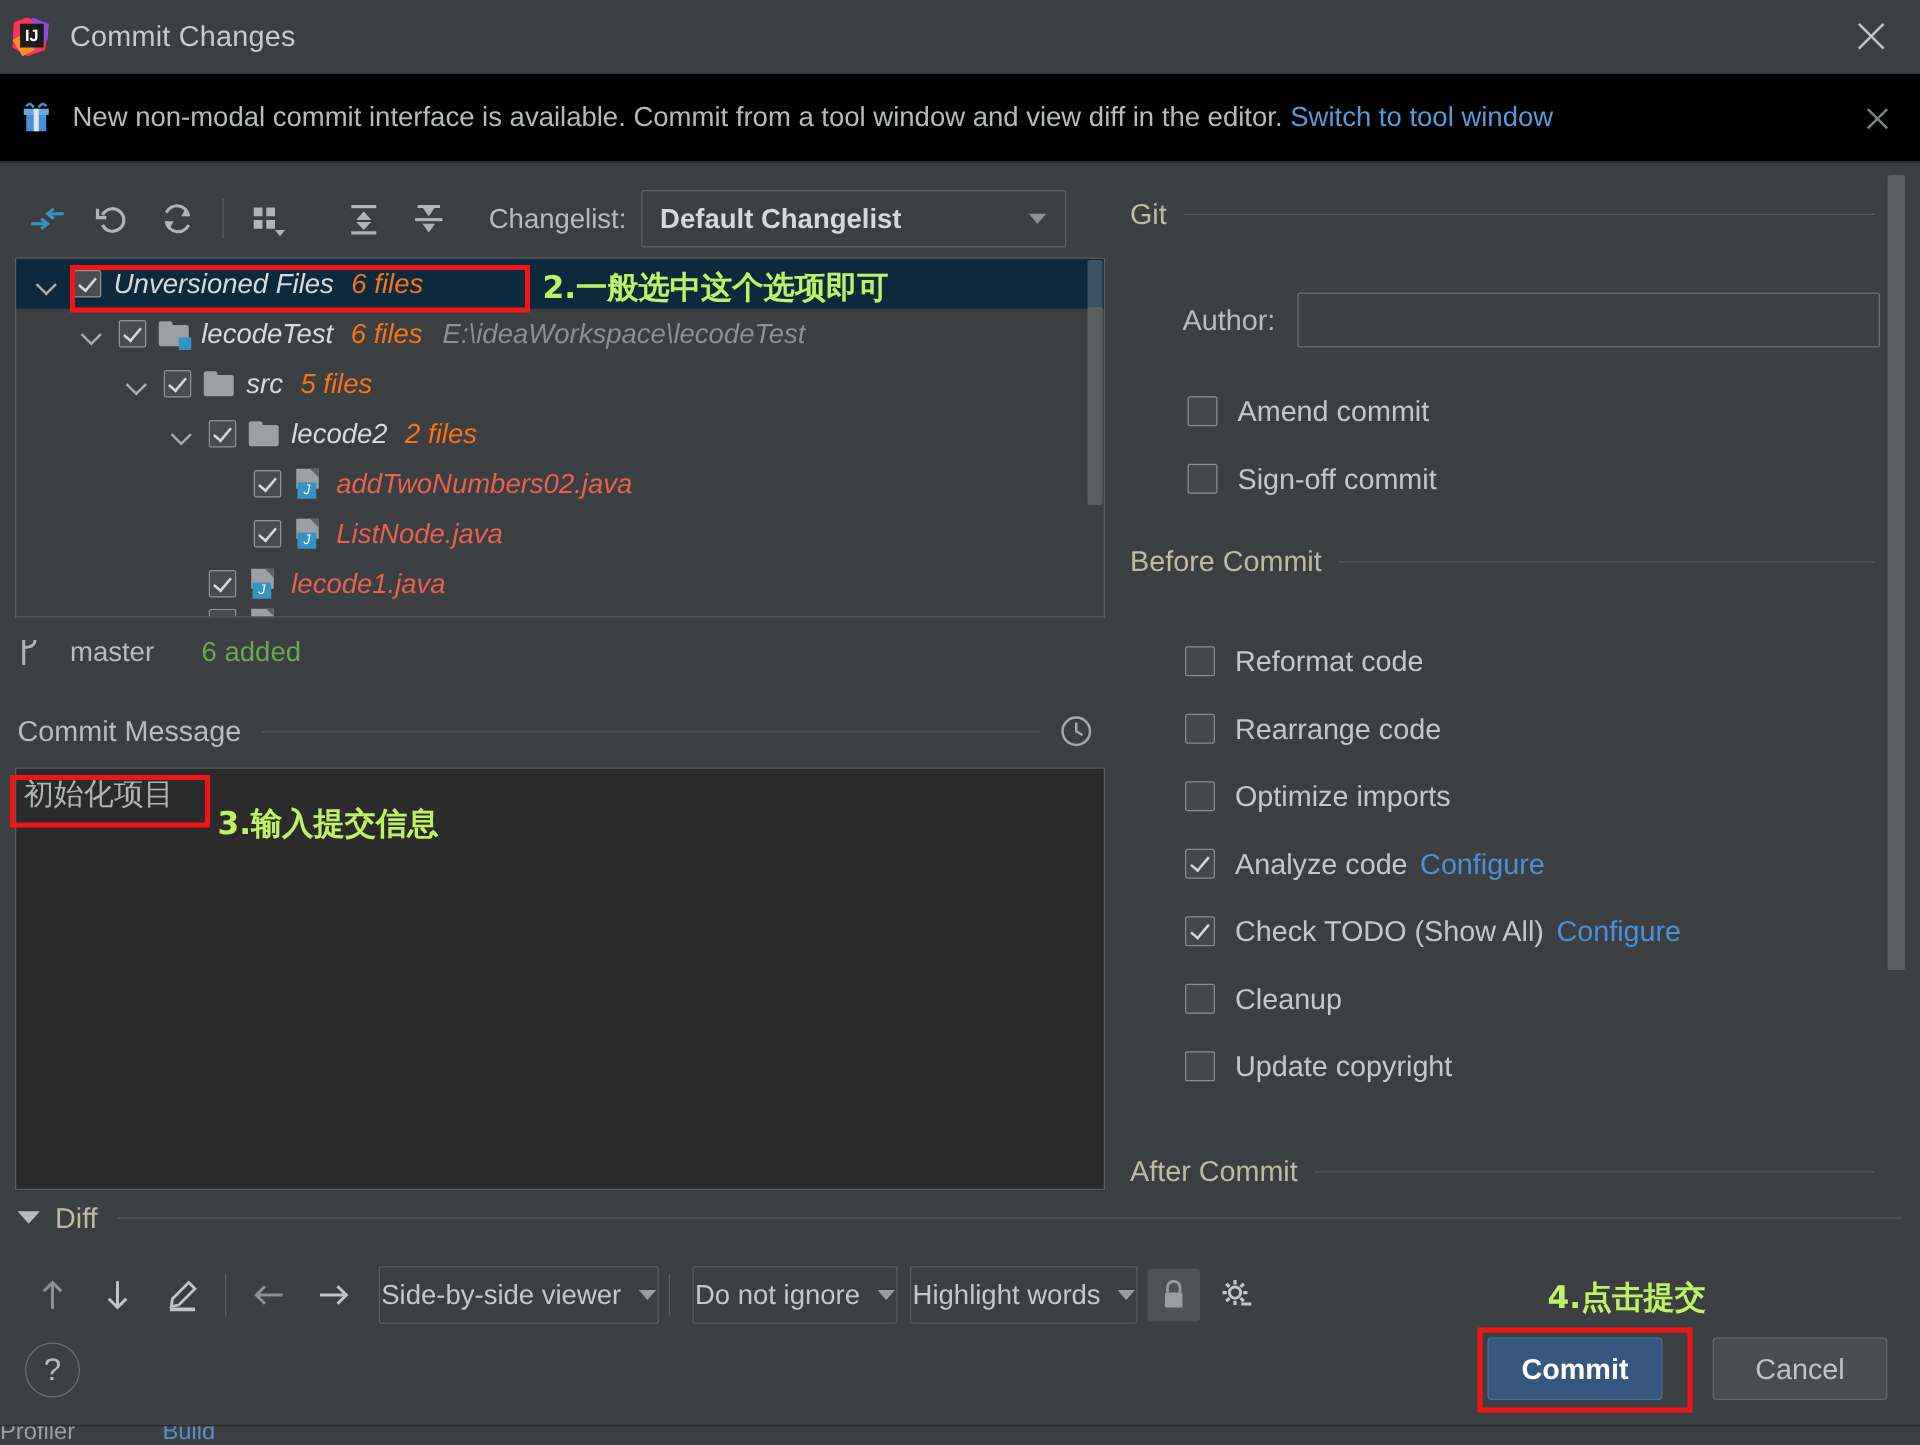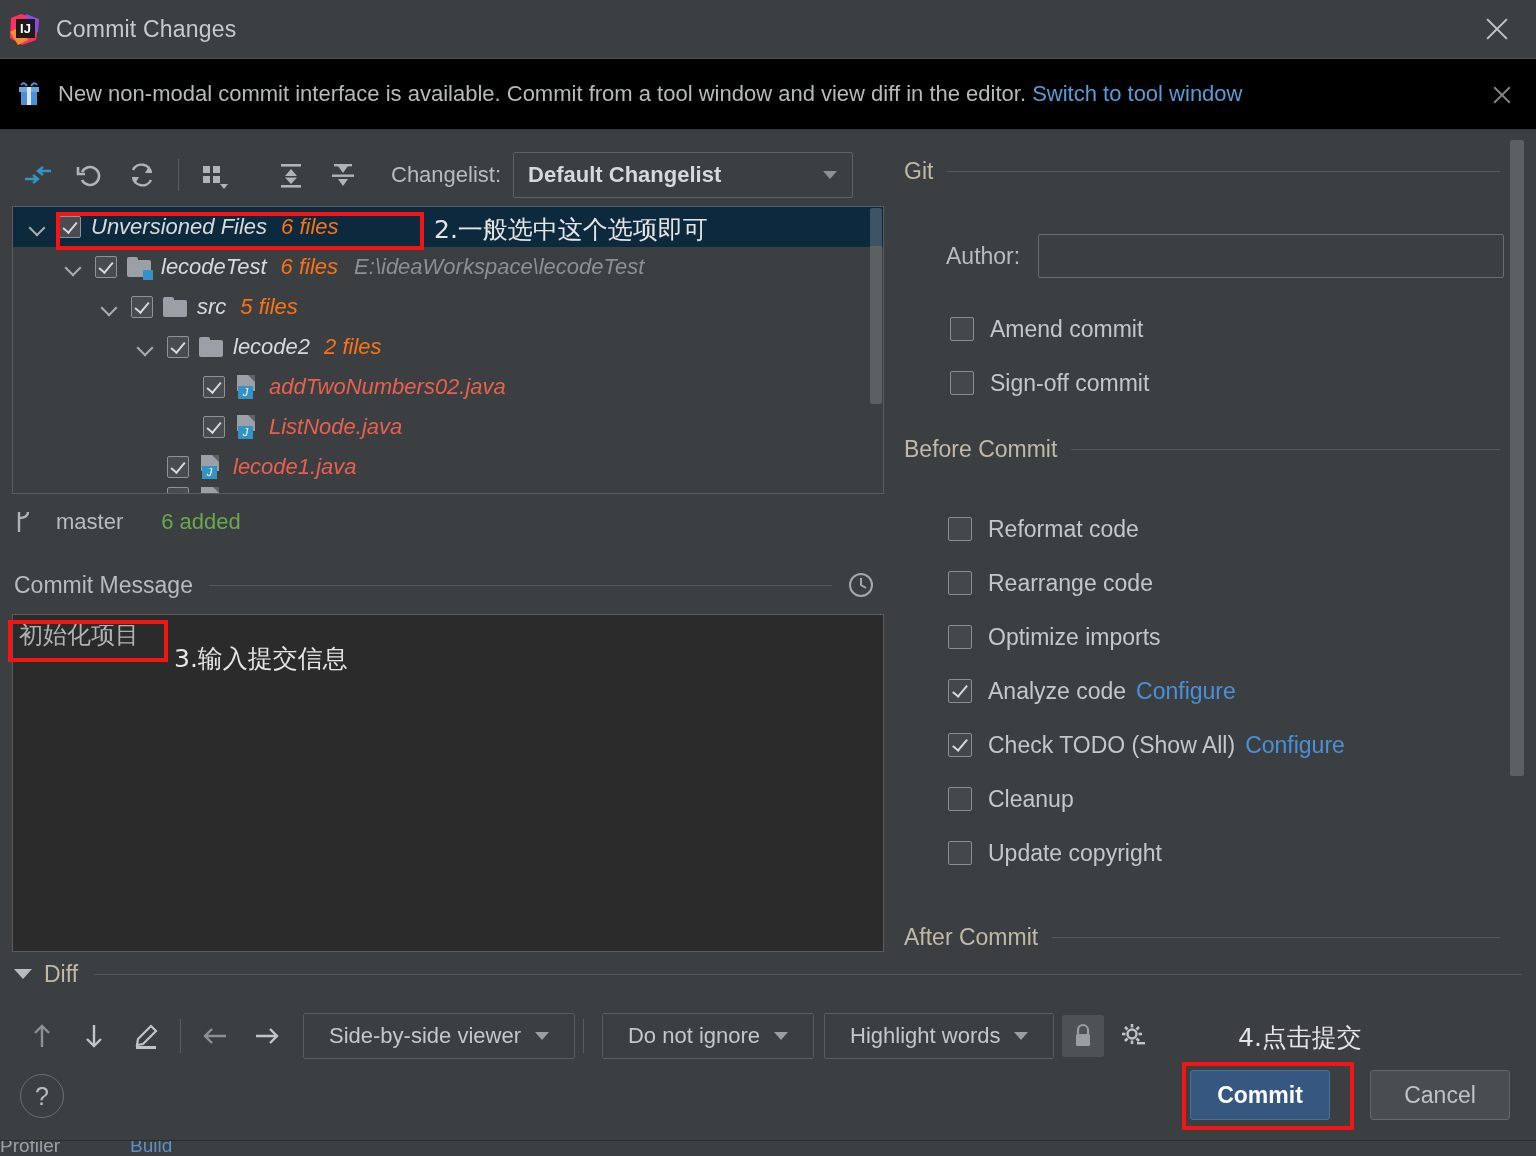--- a/index.html
+++ b/index.html
@@ -153,21 +153,21 @@
   .diff-header { position: absolute; left: 14px; top: 958px; width: 1508px; height: 32px; display: flex; align-items: center; }
   .diff-caret { width: 0; height: 0; border-left: 9px solid transparent; border-right: 9px solid transparent; border-top: 10px solid #b9bcbd; cursor: pointer; }
   .diff-title { margin-left: 12px; font-size: 23px; color: #c0b9a8; }
   .diff-rule { flex: 1; height: 1px; background: #55595b; margin-left: 16px; }
 
   .diff-toolbar { position: absolute; left: 16px; top: 1010px; height: 52px; display: flex; align-items: center; }
   .dt-btn { width: 52px; height: 46px; display: flex; align-items: center; justify-content: center; cursor: pointer; position: relative; color: #9a9e9f; font-size: 30px; }
   .dt-sep { width: 1px; height: 34px; background: #5a5d5f; margin: 0 8px; }
   .dt-combo {
     height: 46px; border: 1px solid #5a5d5f; background: #3c3f41; border-radius: 2px;
-    display: flex; align-items: center; padding: 0 25px; cursor: pointer; margin-left: 10px;
+    display: flex; align-items: center; padding: 0 1px; cursor: pointer; margin-left: 10px;
   }
   .dt-combo span { font-size: 22px; color: #c4c7c8; white-space: nowrap; }
   .dt-caret { margin-left: 14px; width: 0; height: 0; border-left: 7px solid transparent; border-right: 7px solid transparent; border-top: 8px solid #9a9e9f; }
   .dt-icon-btn { width: 42px; height: 42px; display: flex; align-items: center; justify-content: center; cursor: pointer; margin-left: 8px; position: relative; }
   .dt-icon-btn.pressed { background: #4e5254; border-radius: 3px; }
 
   
   .help-btn {
     position: absolute; left: 20px; top: 1074px; width: 44px; height: 44px;
     border: 1px solid #6a6e70; border-radius: 50%; color: #b9bcbd;
@@ -188,21 +188,21 @@
 
   
   .statusbar {
     position: absolute; left: 0; top: 1140px; width: 1536px; height: 16px;
     background: #3c3f41; border-top: 1px solid #2b2b2b; overflow: hidden;
   }
   .sb-text { position: absolute; top: -6px; font-size: 19px; color: #9aa0a6; white-space: nowrap; }
 
   
   .anno {
-    position: absolute; color: #e5e5e5; font-weight: normal;
+    position: absolute; color: #bef264; font-weight: bold;
     font-family: "DejaVu Sans", sans-serif; white-space: nowrap;
   }
   .redbox { position: absolute; border: 4px solid #f51414; pointer-events: none; }
 </style>
 </head>
 <body>
 
 <div id="root">
 
   <div class="titlebar">

